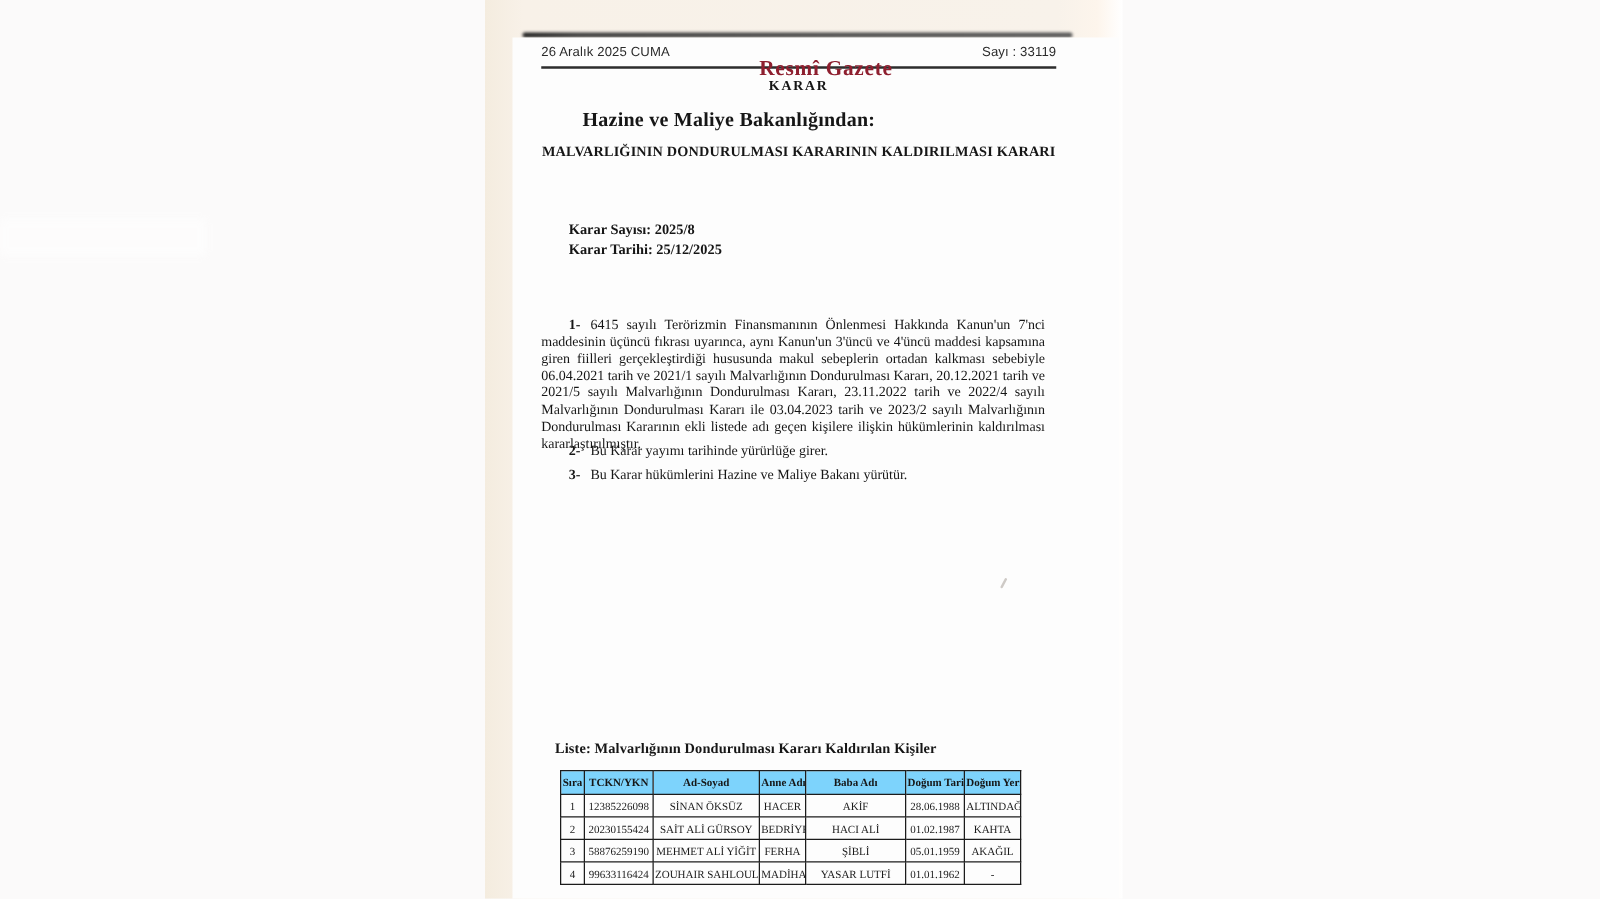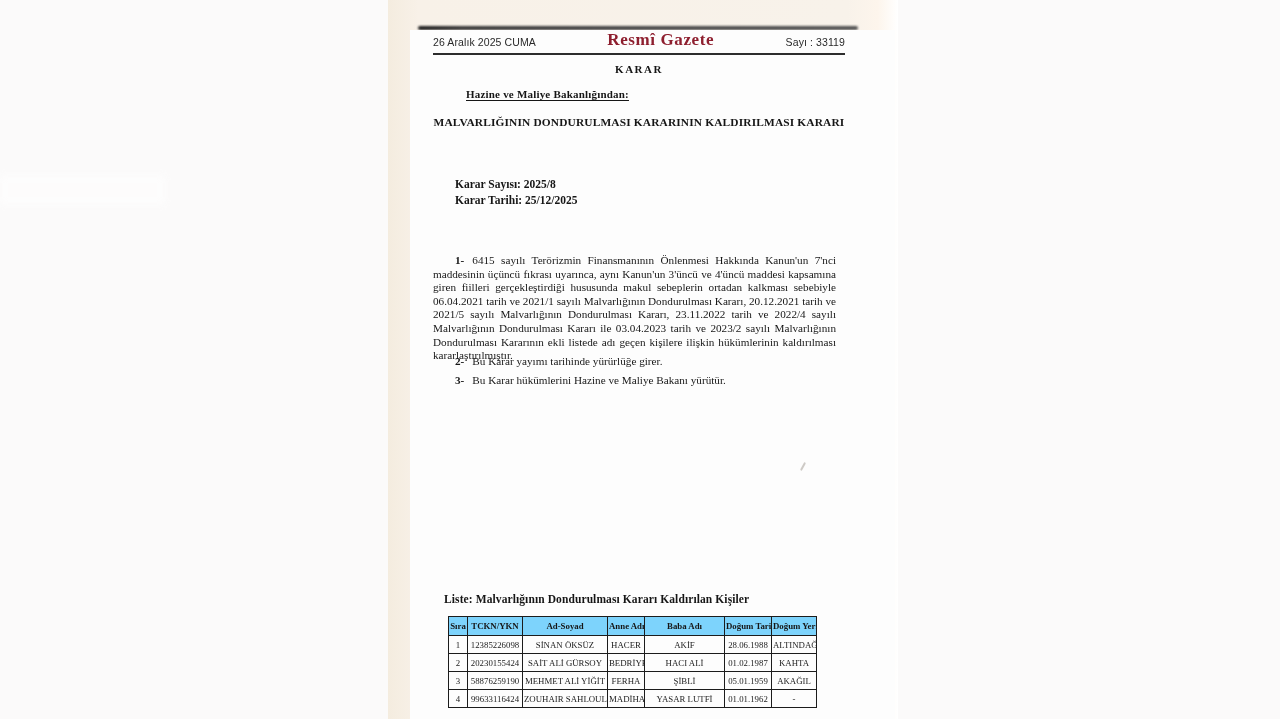--- a/index.html
+++ b/index.html
@@ -33,30 +33,30 @@
     position: absolute; left: 23px; top: 6px; width: 412px; height: 19px;
     display: flex; justify-content: space-between; align-items: flex-end;
     border-bottom: 2px solid #2d2d2d; padding-bottom: 5px;
   }
   .masthead .date, .masthead .issue {
     font-family: "Liberation Sans", "DejaVu Sans", sans-serif;
     font-size: 10.5px; color: #2a2a2a; letter-spacing: .1px;
   }
   .masthead .gazette-title {
     font-size: 17px; font-weight: bold; color: #8e1f2f; letter-spacing: .6px;
-    position: relative; top: 2px;
+    position: relative; top: 17px;
   }
 
   .karar-heading {
     position: absolute; left: 23px; top: 33px; width: 412px;
     text-align: center; font-size: 11px; font-weight: bold; letter-spacing: 1.5px;
   }
   .ministry-line {
     position: absolute; left: 56px; top: 58px;
-    font-size: 11px; font-weight: 600; text-decoration: underline;
+    font-size: 16px; font-weight: 600; 
     text-underline-offset: 2px; letter-spacing: .2px;
   }
   .decision-title {
     position: absolute; left: 14px; top: 86px; width: 430px;
     text-align: center; font-size: 11.4px; font-weight: bold; letter-spacing: .15px;
   }
   .decision-meta {
     position: absolute; left: 45px; top: 147px;
     font-size: 11.5px; font-weight: bold; line-height: 15.5px;
   }

